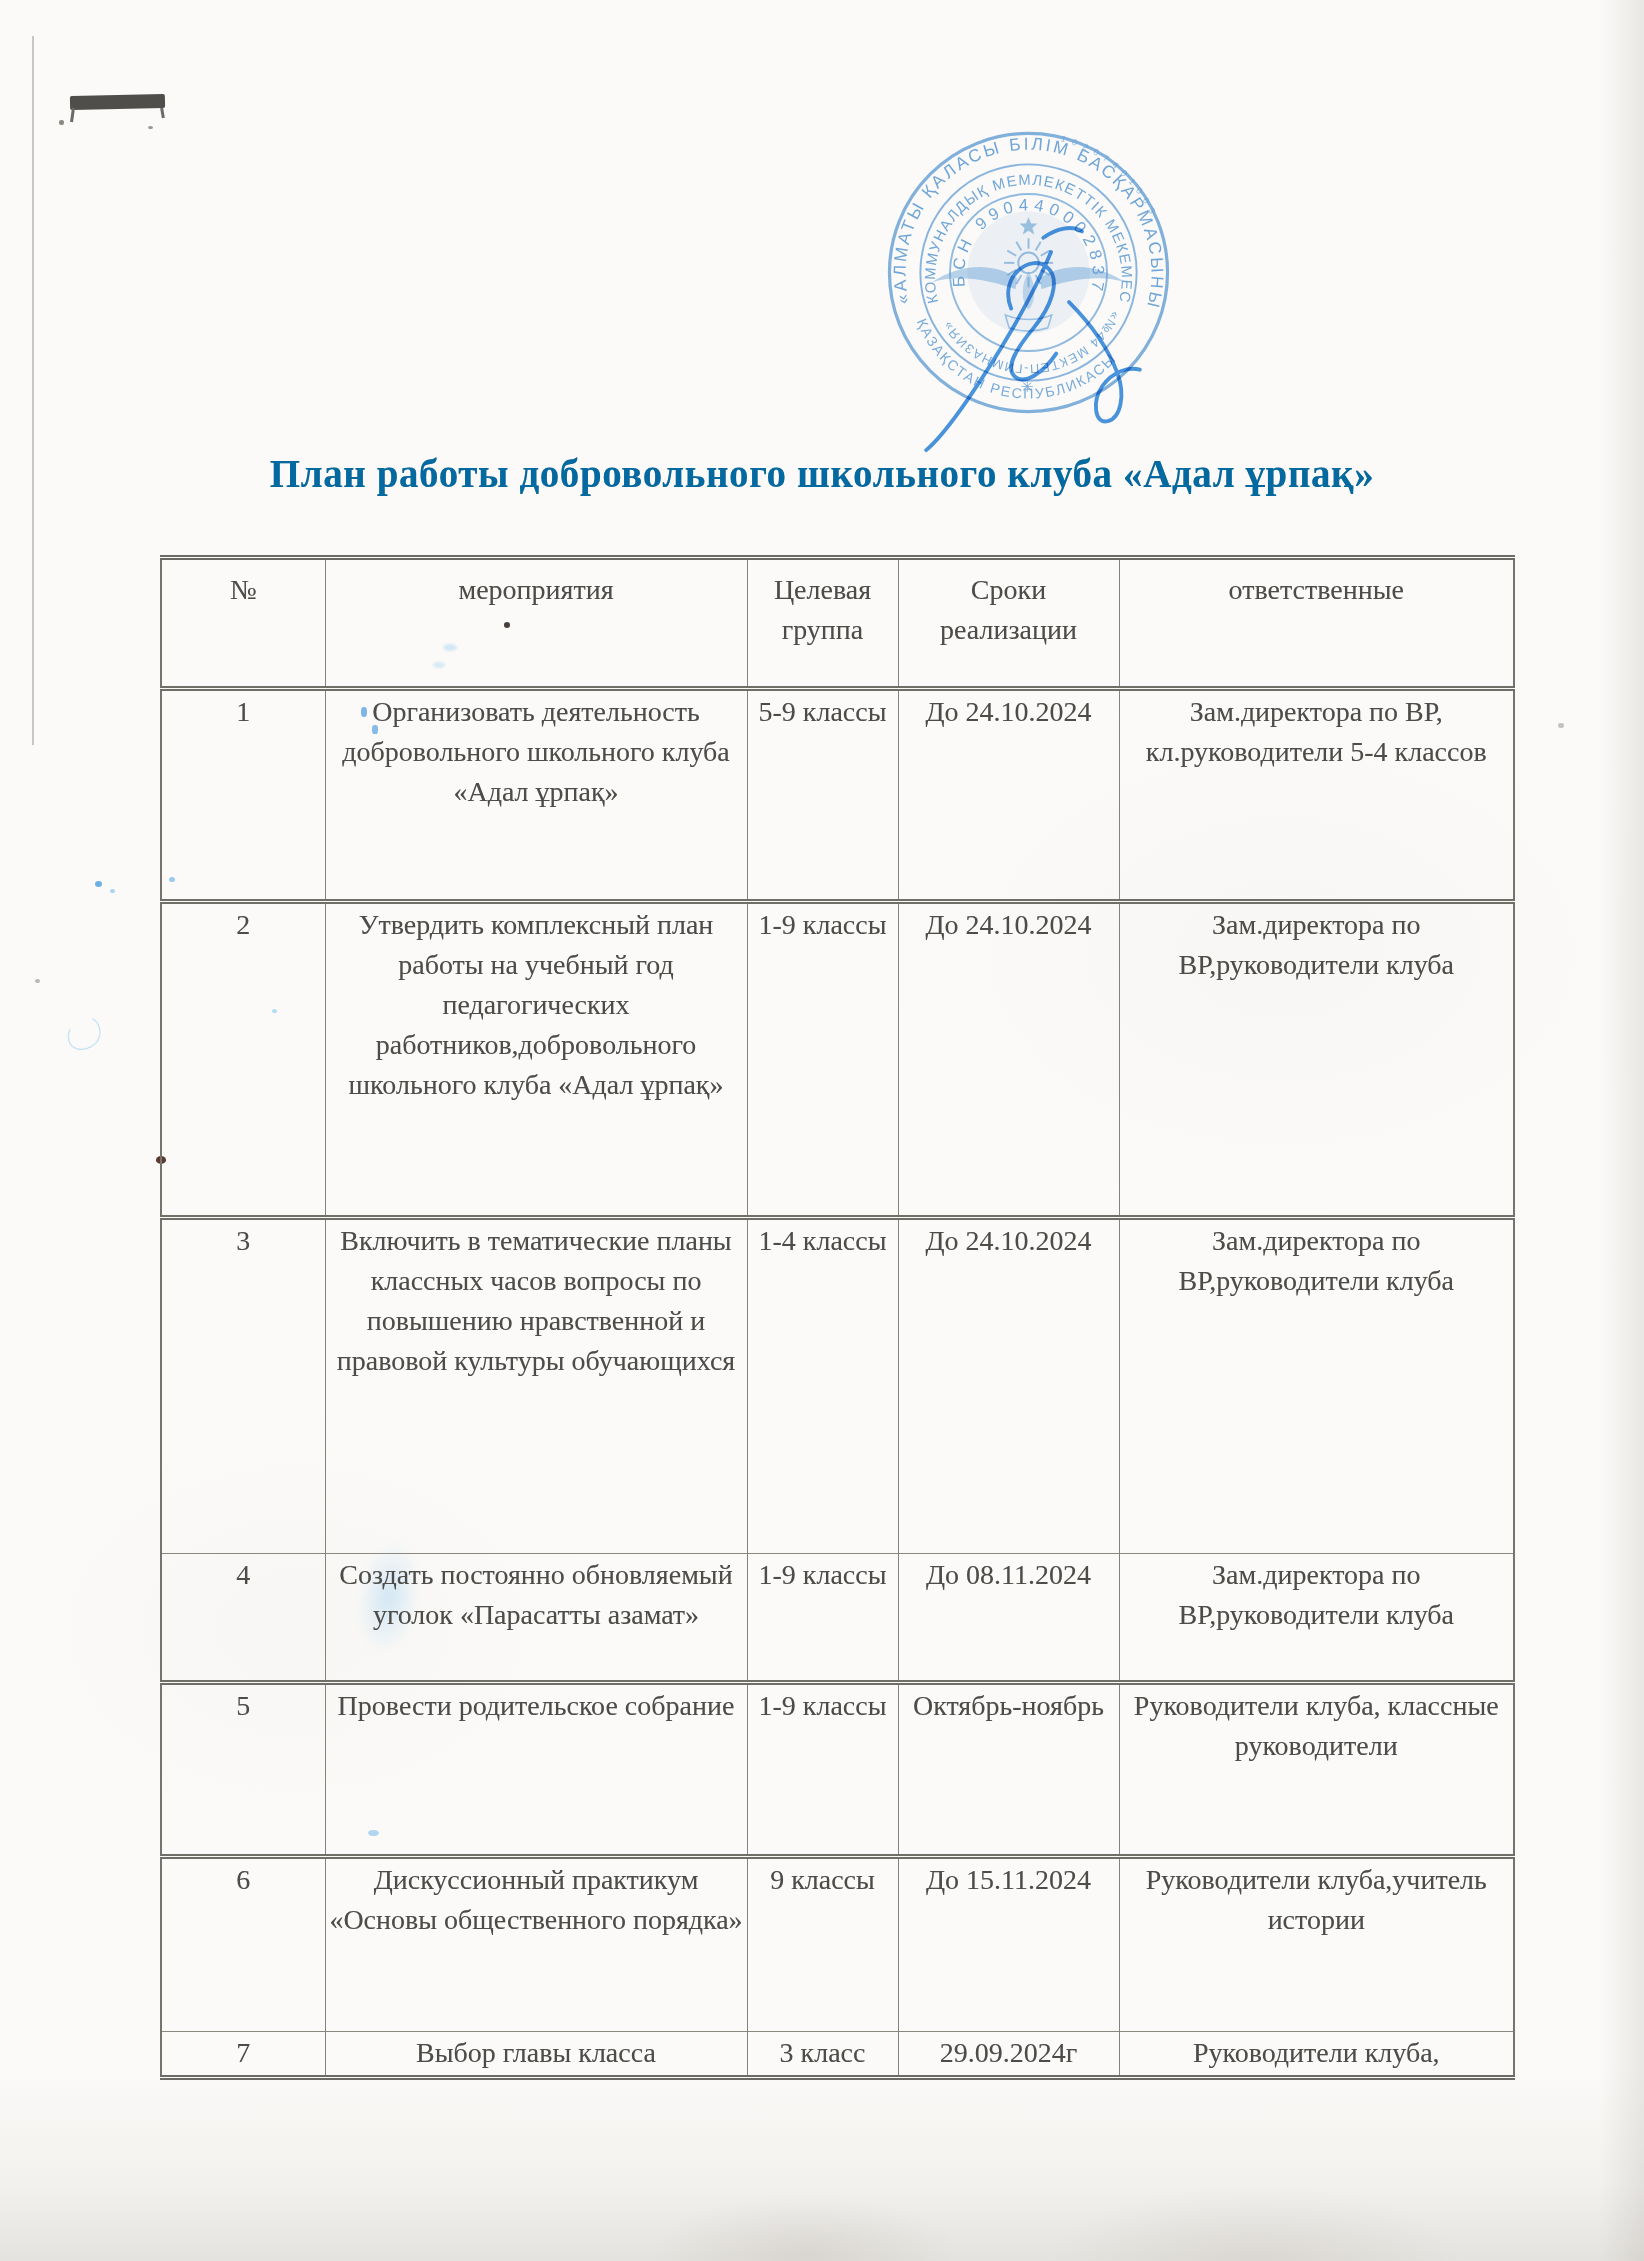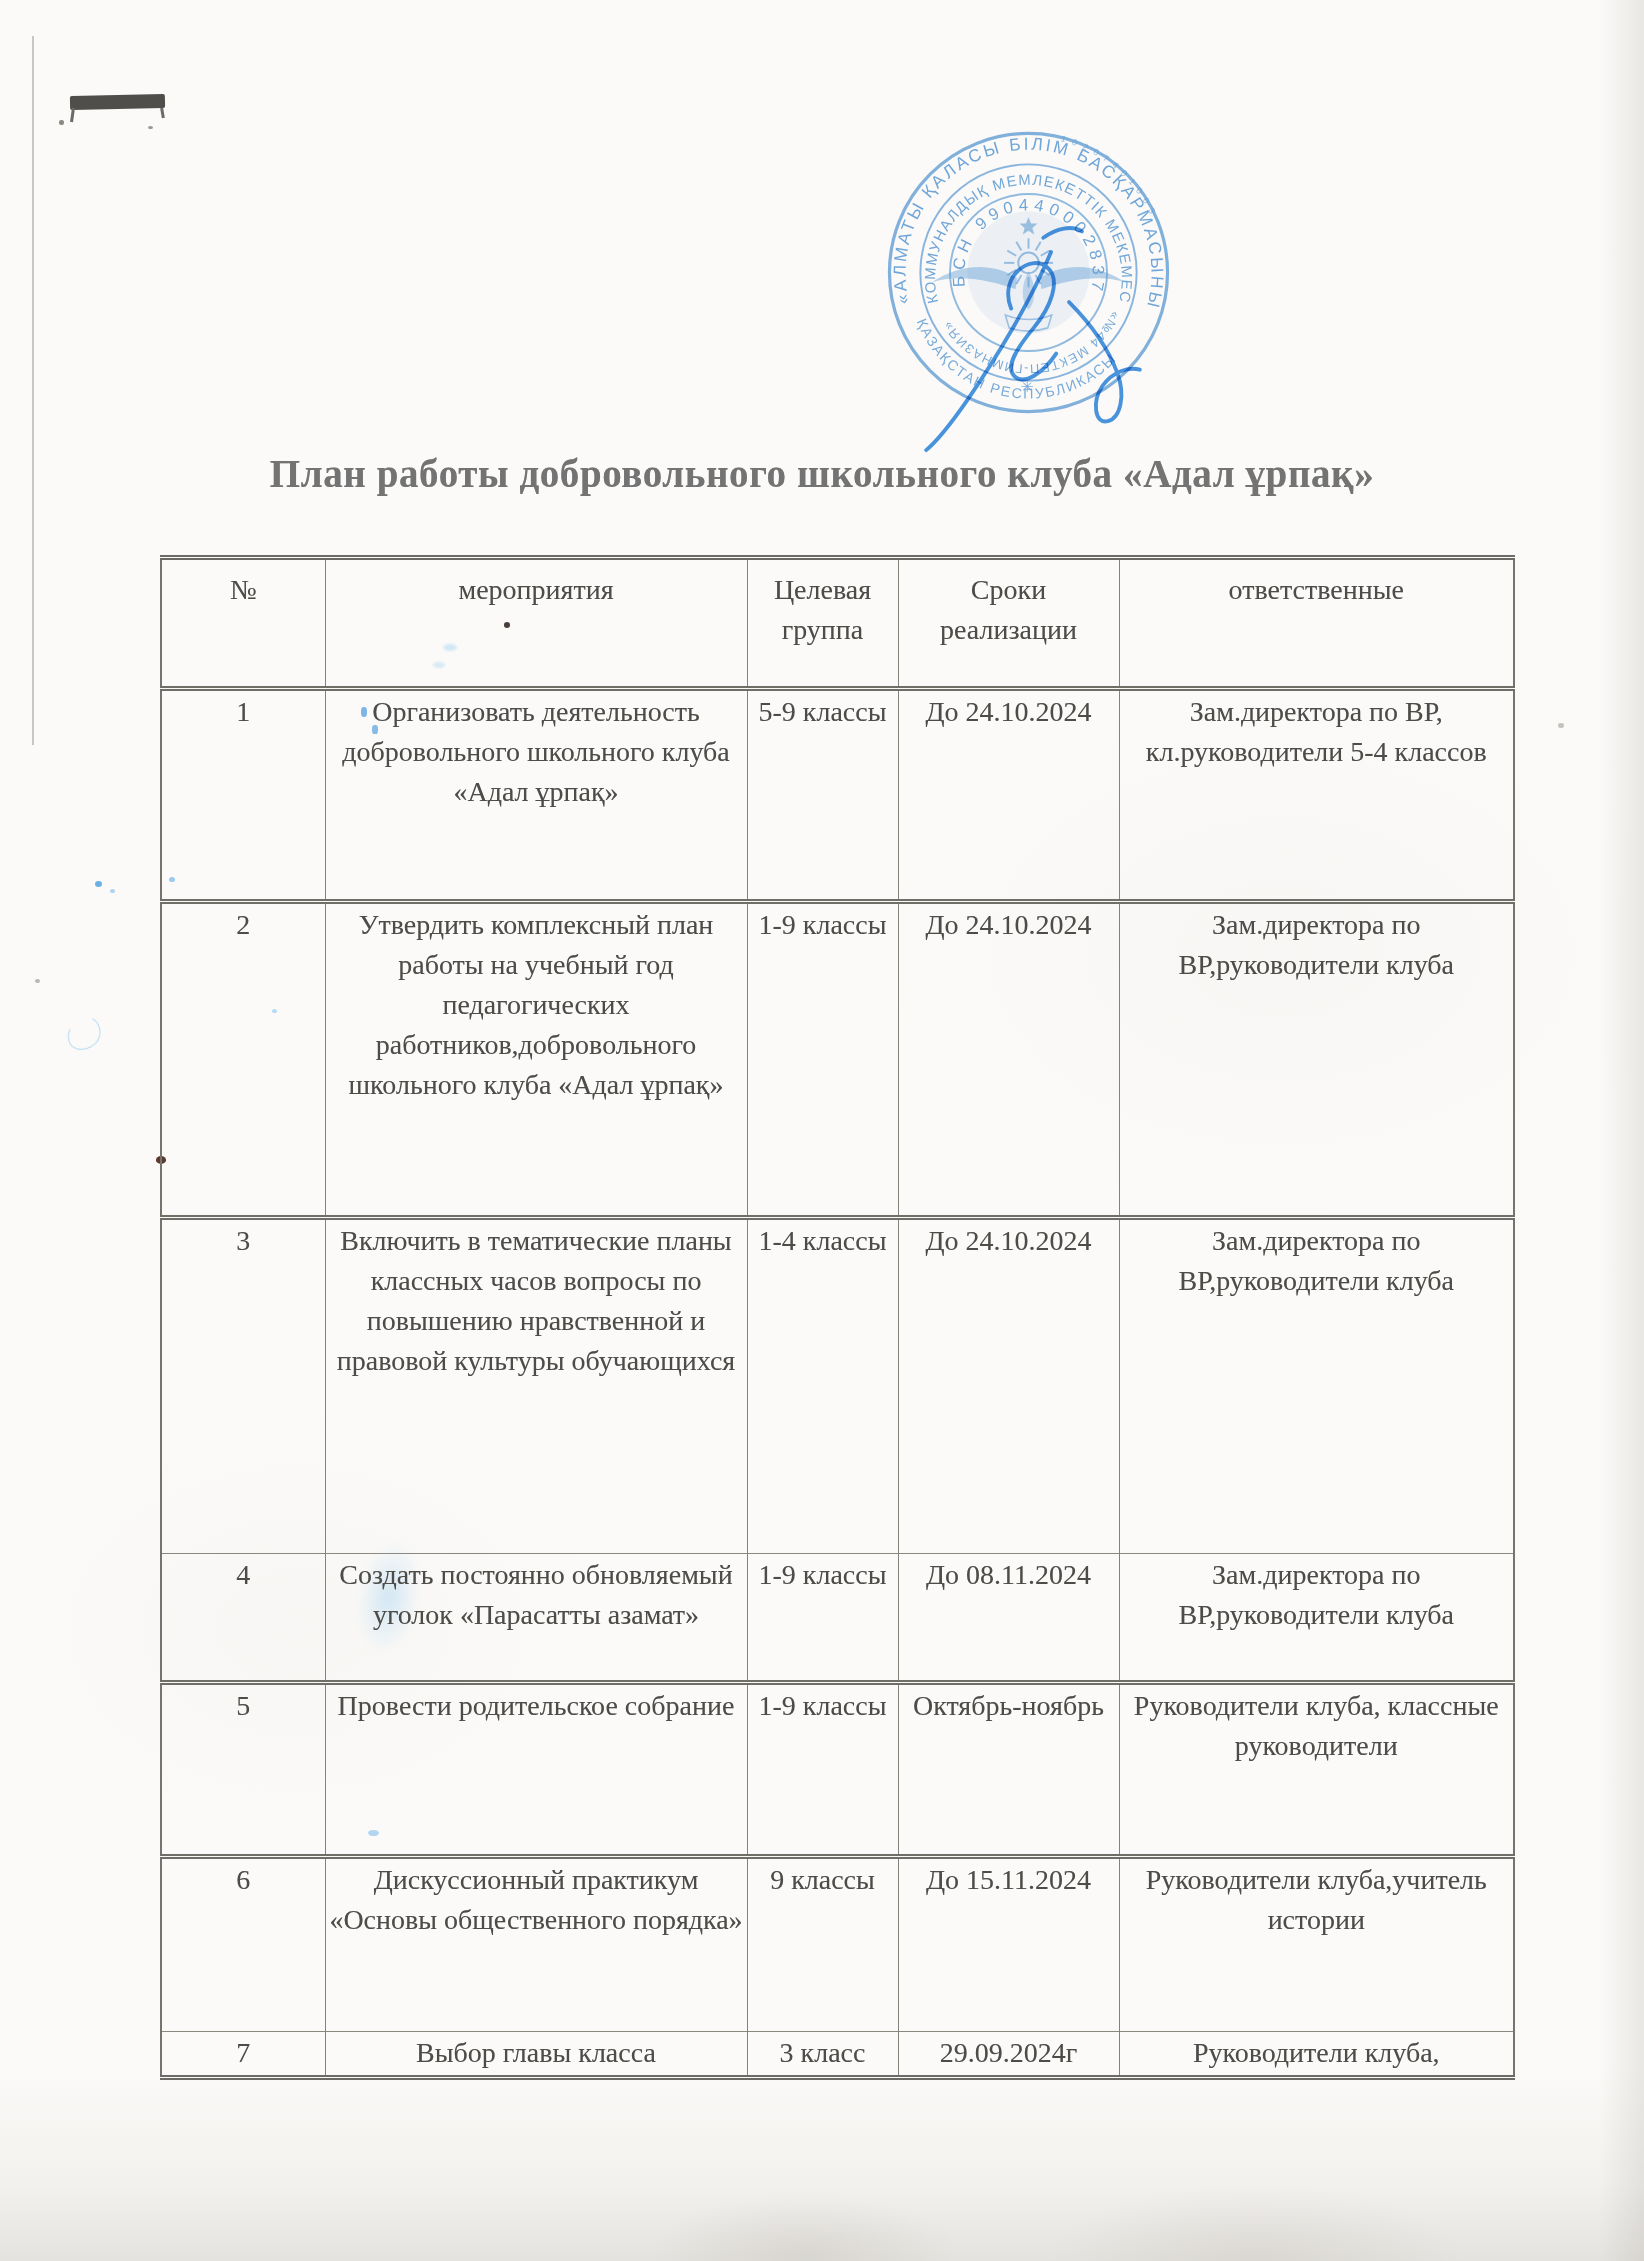--- a/index.html
+++ b/index.html
@@ -57,21 +57,21 @@
   .st-star{font-size:24px;opacity:.8;}
   
   .signature{left:850px;top:167px;width:348px;height:296px;mix-blend-mode:multiply;opacity:.88;}
   .signature path{fill:none;stroke:#2f87de;stroke-width:6;stroke-linecap:round;}
   
   .approval{right:249px;top:185px;text-align:right;font-size:39px;line-height:55px;color:#504f4c;
     text-shadow:0 0 0.6px rgba(80,80,80,.35);white-space:nowrap;z-index:3;}
   .sig-line{display:inline-block;width:129px;border-bottom:2.6px solid #565553;height:6.4px;margin-right:3.9px;}
   
   .title{left:0;top:447px;width:1644px;text-align:center;font-weight:700;font-size:39px;line-height:54px;
-    color:#737373;text-shadow:0 0 0.6px rgba(70,70,70,.4);letter-spacing:0.6px;z-index:3;}
+    color:#0369a1;text-shadow:0 0 0.6px rgba(70,70,70,.4);letter-spacing:0.6px;z-index:3;}
   
   table.plan{position:absolute;left:160px;top:555px;width:1353px;table-layout:fixed;border-collapse:collapse;
     font-size:28px;line-height:40px;color:#4d4c49;text-shadow:0 0 0.6px rgba(80,80,80,.3);
     border:2.6px solid #76746d;border-top:5.8px double #6b6a64;border-bottom:5.8px double #6b6a64;}
   table.plan th, table.plan td{border-left:1.9px solid #84827a;vertical-align:top;text-align:center;
     font-weight:normal;padding:1.3px 3.9px;overflow-wrap:break-word;}
   tr.sep td{border-top:5.2px double #6f6e67;}
   tr.sep-thin td{border-top:1.9px solid #8a887f;}
   th.c-num,td.c-num{padding:1.3px 2.6px;}
   th.c-act,td.c-act{padding-left:42px;padding-right:42px;}

